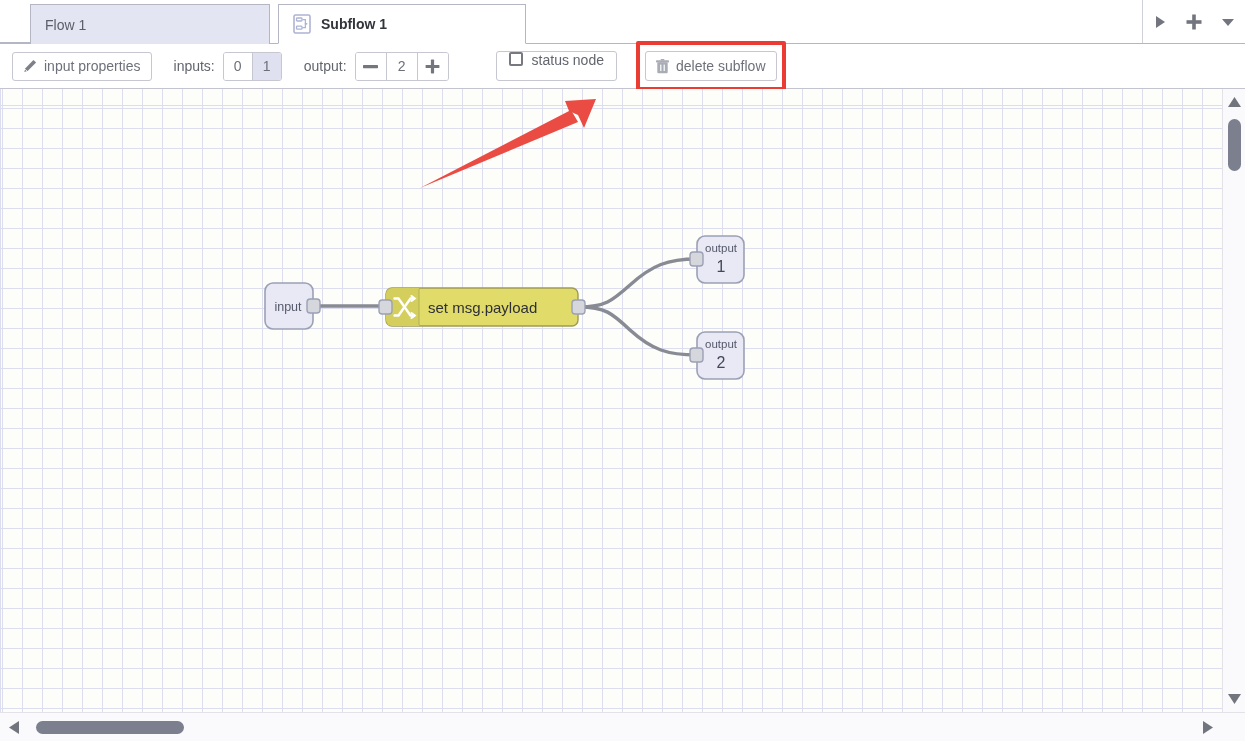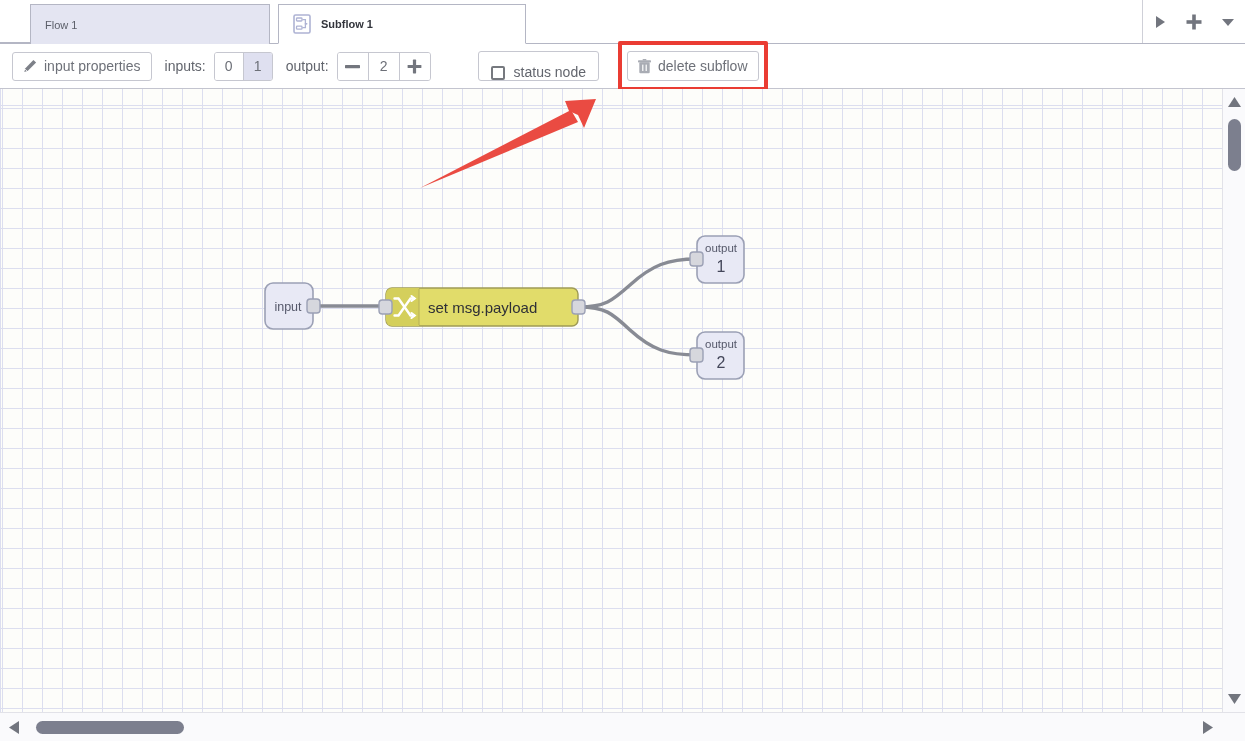--- a/index.html
+++ b/index.html
@@ -38,21 +38,21 @@
   .tab {
     position: absolute;
     top: 4px;
     height: 40px;
     box-sizing: border-box;
     border: 1px solid #b4b6c4;
     border-bottom: none;
     display: flex;
     align-items: center;
     padding: 16px 14px;
-    font-size: 11px;
+    font-size: 14px;
     color: #51545e;
     cursor: pointer;
     white-space: nowrap;
   }
   .tab.inactive {
     background: #e4e5f2;
     color: #5b5e69;
   }
   .tab.active {
     background: #ffffff;
@@ -113,21 +113,21 @@
     color: #6e7179;
     cursor: pointer;
     white-space: nowrap;
   }
   .pencil-icon { margin-right: 7px; display: inline-flex; }
   .trash-icon  { margin-right: 7px; display: inline-flex; }
 
   .tool-label {
     font-size: 14px;
     color: #62656d;
-    margin: 0 8px 0 13px;
+    margin: 0 8px 0 22px;
     white-space: nowrap;
   }
 
   .segmented {
     display: inline-flex;
     height: 29px;
     border: 1px solid #c6c7d0;
     border-radius: 3px;
     overflow: hidden;
     box-sizing: border-box;
@@ -169,21 +169,21 @@
     background: #ffffff;
   }
 
   .checkbox-btn {
     margin-left: 47px;
     height: 30px;
     border: 1px solid #c6c7d0;
     border-radius: 3px;
     background: #ffffff;
     display: inline-flex;
-    align-items: flex-end;
+    align-items: flex-start;
     padding: 0 12px;
     cursor: pointer;
     box-sizing: border-box;
   }
   .cb-box {
     width: 14px; height: 14px;
     border: 2px solid #76797f;
     border-radius: 2px;
     background: #ffffff;
     margin-right: 9px;

